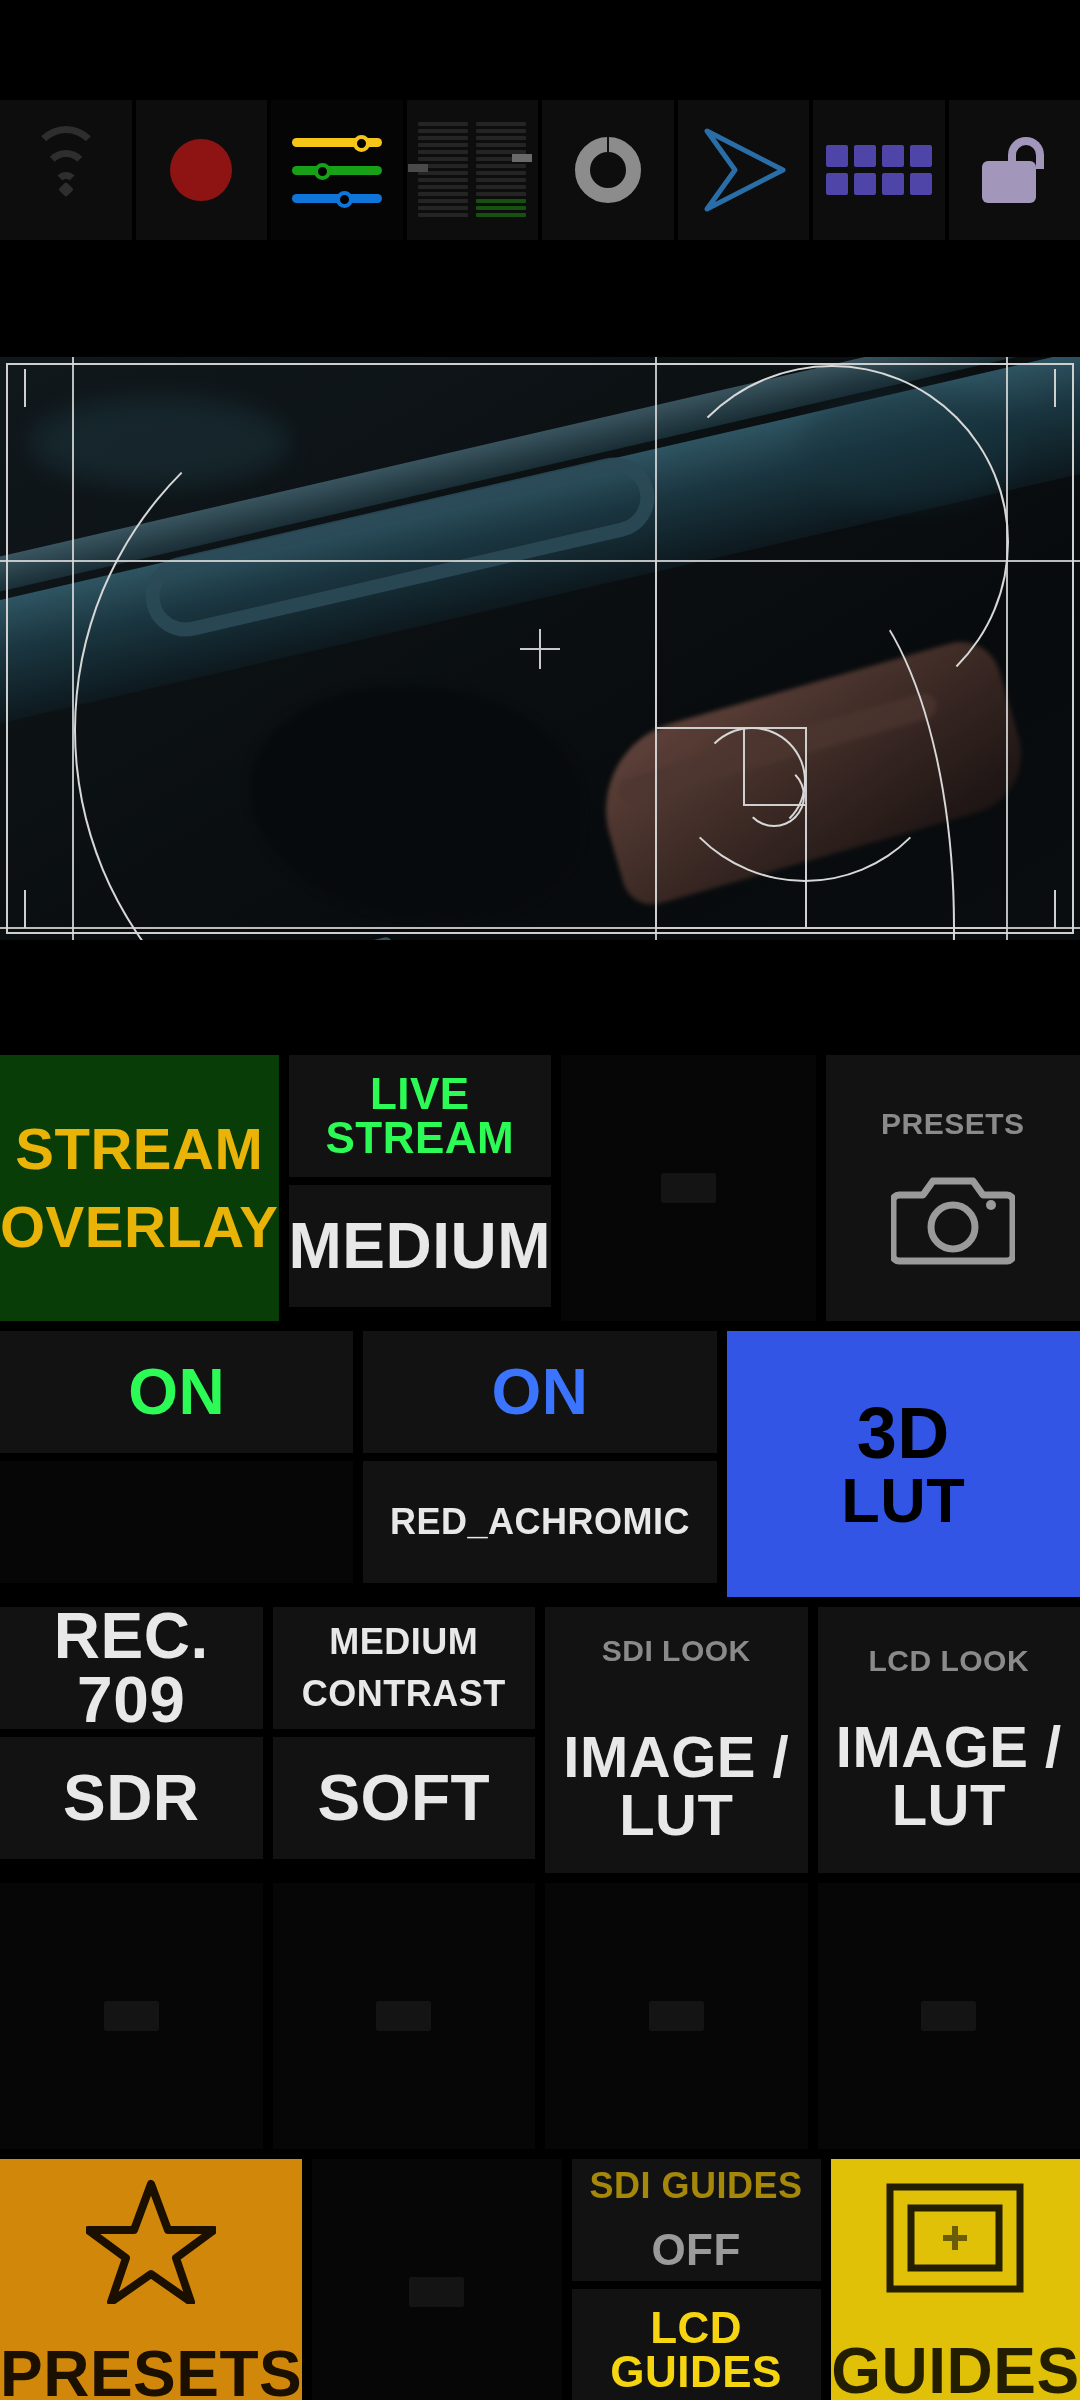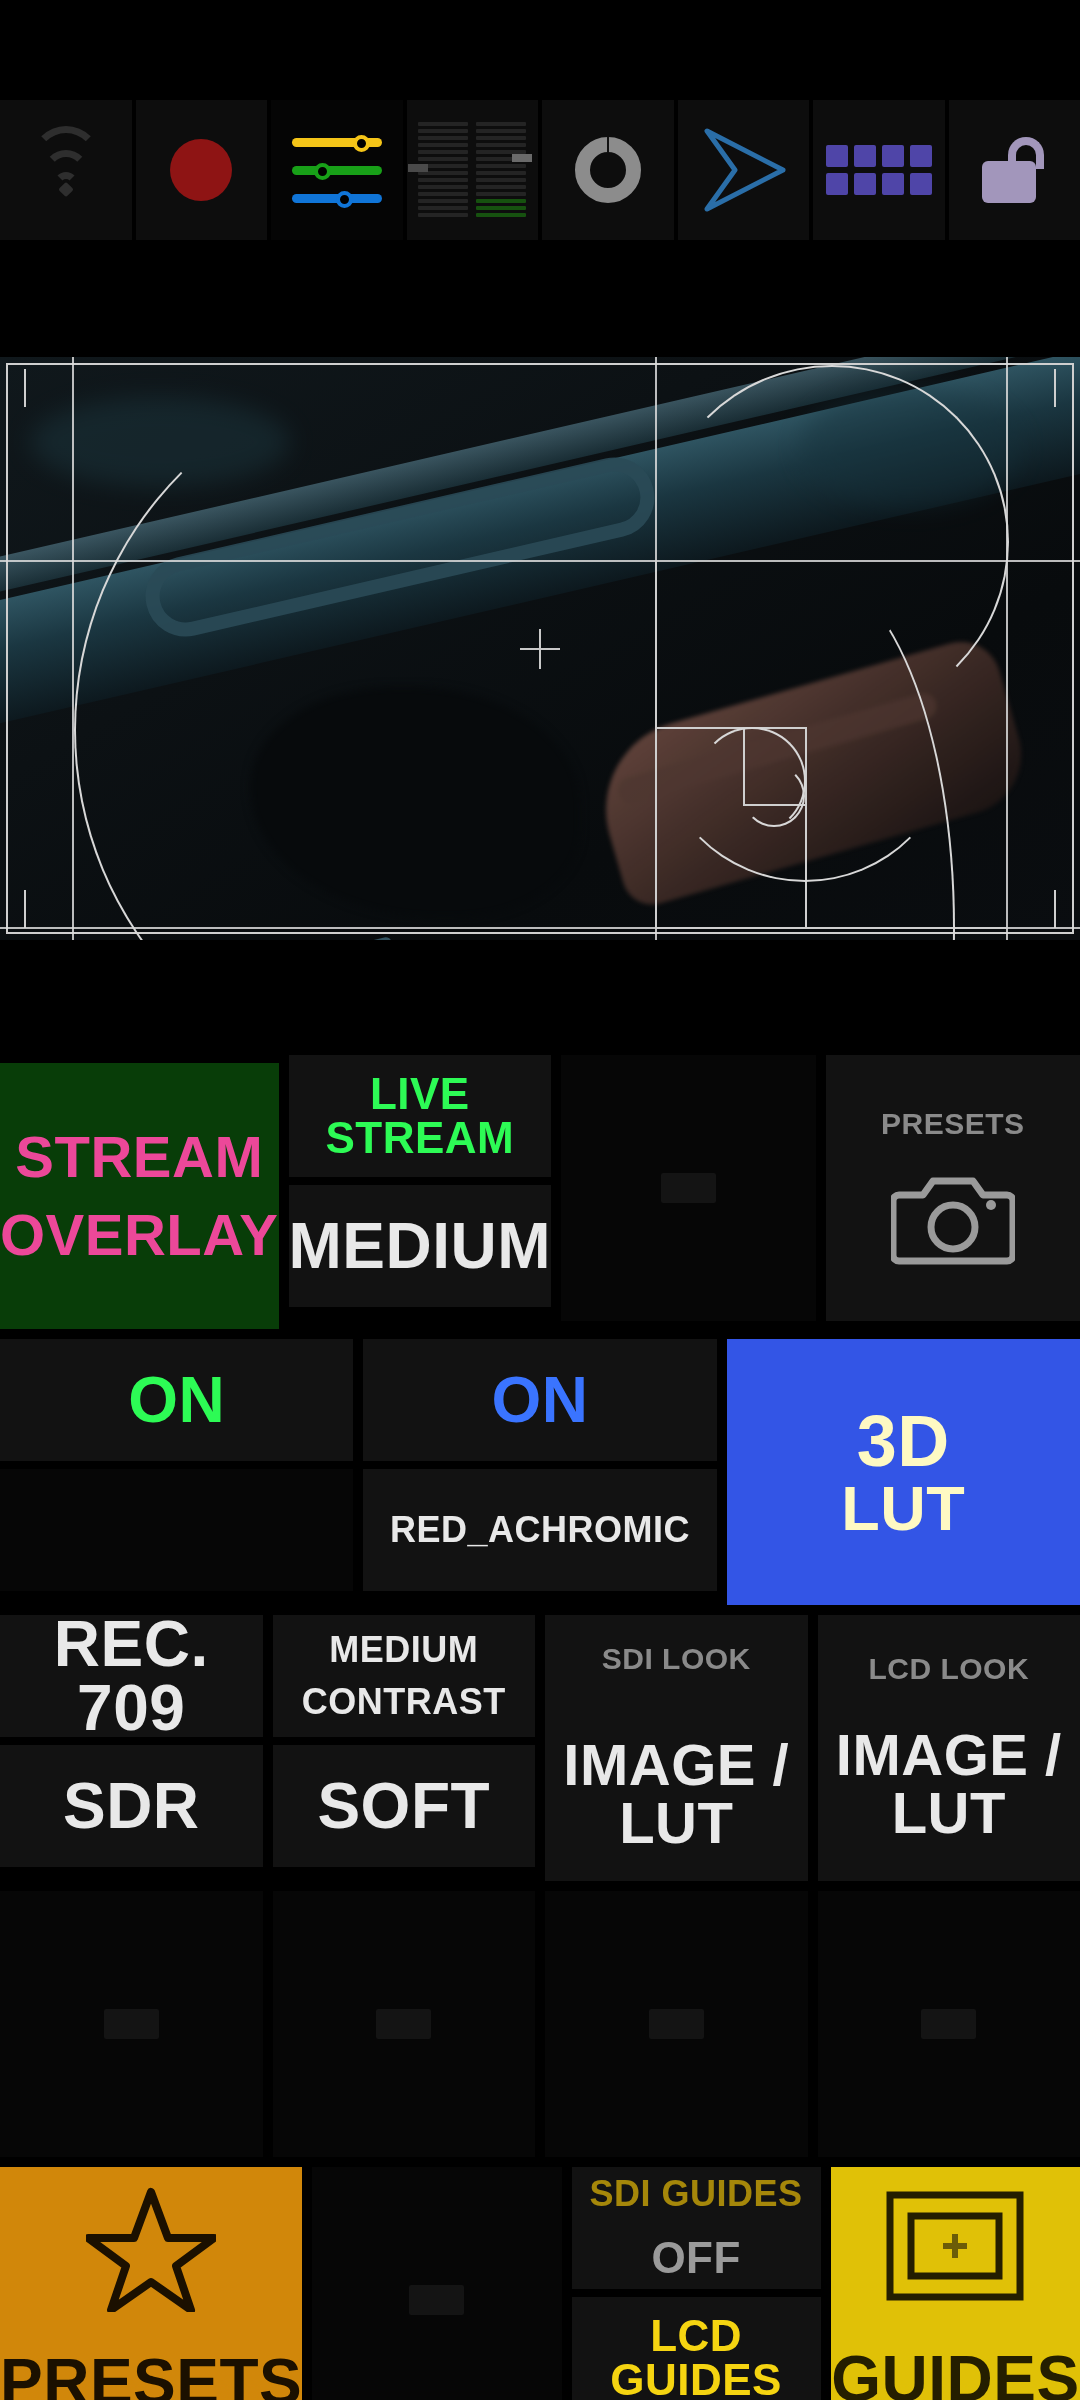--- a/index.html
+++ b/index.html
@@ -151,24 +151,24 @@
 
   .t-h { height:122px; }
   .t-f { height:266px; }
 
   .lbl-dim { color:#8a8a8a; font-size:30px; font-weight:700; }
   .big { font-size:58px; }
   .xl  { font-size:64px; }
   .med { font-size:44px; }
   .sml { font-size:36px; }
 
-  .green-solid { background:#083d08; color:#ec4899;margin-top:8px; }
+  .green-solid { background:#083d08; color:#eab308; }
   .green-br    { background:#2fc242; color:#002000; }
   .lime        { background:#9ade00; color:#1a2800; }
-  .blue-solid  { background:#3355e6; color:#fef9c3; }
+  .blue-solid  { background:#3355e6; color:#000000; }
   .orange      { background:#d1870a; color:#1b1000; }
   .yellow      { background:#e0c107; color:#241e00; }
 
   .txt-green { color:#2dfb55; }
   .txt-blue  { color:#3a74ff; }
   .txt-yel   { color:#f5d411; }
   .txt-gold  { color:#a5870a; }
   .txt-gray  { color:#9a9a9a; }
 
   .cam svg, .star svg, .gd svg { display:block; }

